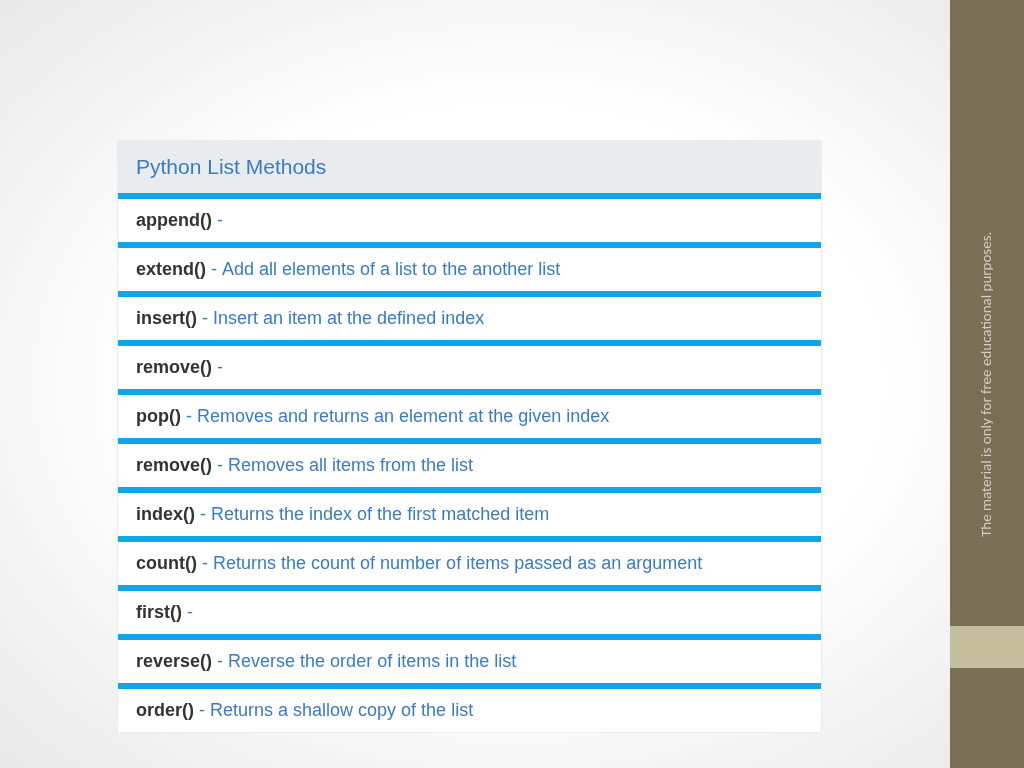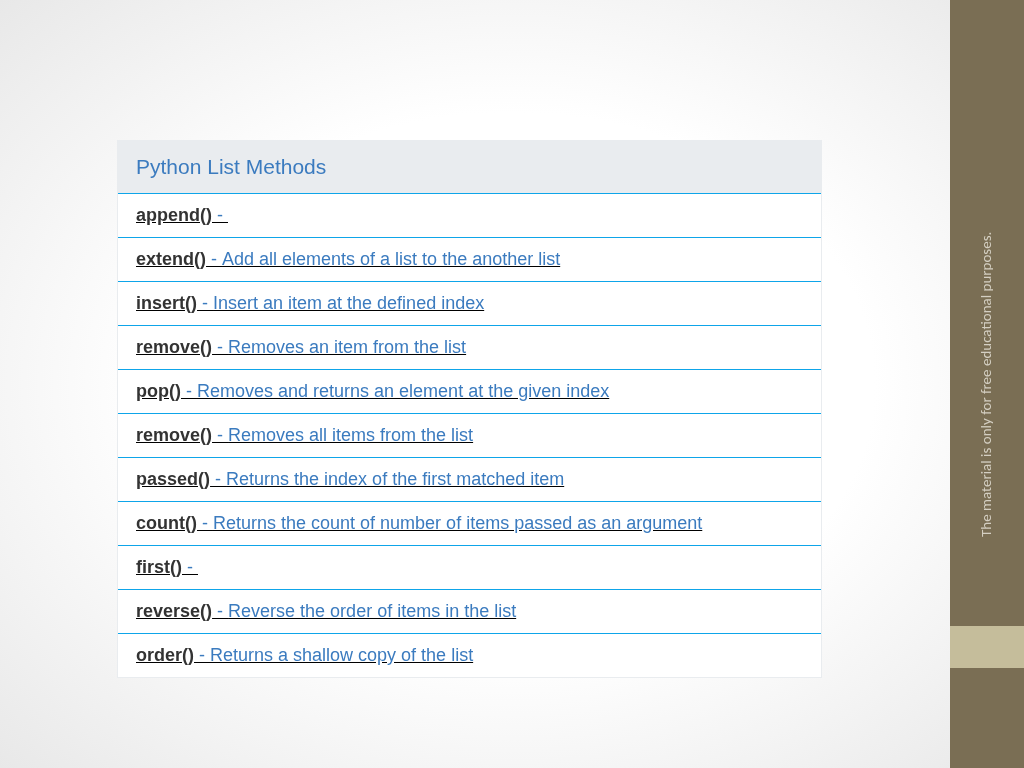--- a/index.html
+++ b/index.html
@@ -54,26 +54,25 @@
     background: #ffffff;
   }
   .table-header {
     background: #e9ecef;
     color: #3b7bbf;
     font-size: 21px;
     padding: 14px 18px;
     font-weight: 400;
   }
   .row {
-    border-top: 1px solid #0ea5e9;
+    border-top: 6px solid #0ea5e9;
     padding: 11px 18px;
     font-size: 18px;
     display: flex;
     flex-wrap: wrap;
-    text-decoration: underline;
   }
   .method {
     color: #333333;
     font-weight: bold;
   }
   .sep {
     color: #3b7bbf;
     font-weight: 400;
     white-space: pre;
   }
@@ -103,34 +102,33 @@
           <span class="desc">Add all elements of a list to the another list</span>
         </div>
         <div class="row">
           <span class="method">insert()</span>
           <span class="sep"> - </span>
           <span class="desc">Insert an item at the defined index</span>
         </div>
         <div class="row">
           <span class="method">remove()</span>
           <span class="sep"> - </span>
-          <span class="desc">Removes an item from the list</span>
         </div>
         <div class="row">
           <span class="method">pop()</span>
           <span class="sep"> - </span>
           <span class="desc">Removes and returns an element at the given index</span>
         </div>
         <div class="row">
           <span class="method">remove()</span>
           <span class="sep"> - </span>
           <span class="desc">Removes all items from the list</span>
         </div>
         <div class="row">
-          <span class="method">passed()</span>
+          <span class="method">index()</span>
           <span class="sep"> - </span>
           <span class="desc">Returns the index of the first matched item</span>
         </div>
         <div class="row">
           <span class="method">count()</span>
           <span class="sep"> - </span>
           <span class="desc">Returns the count of number of items passed as an argument</span>
         </div>
         <div class="row">
           <span class="method">first()</span>

